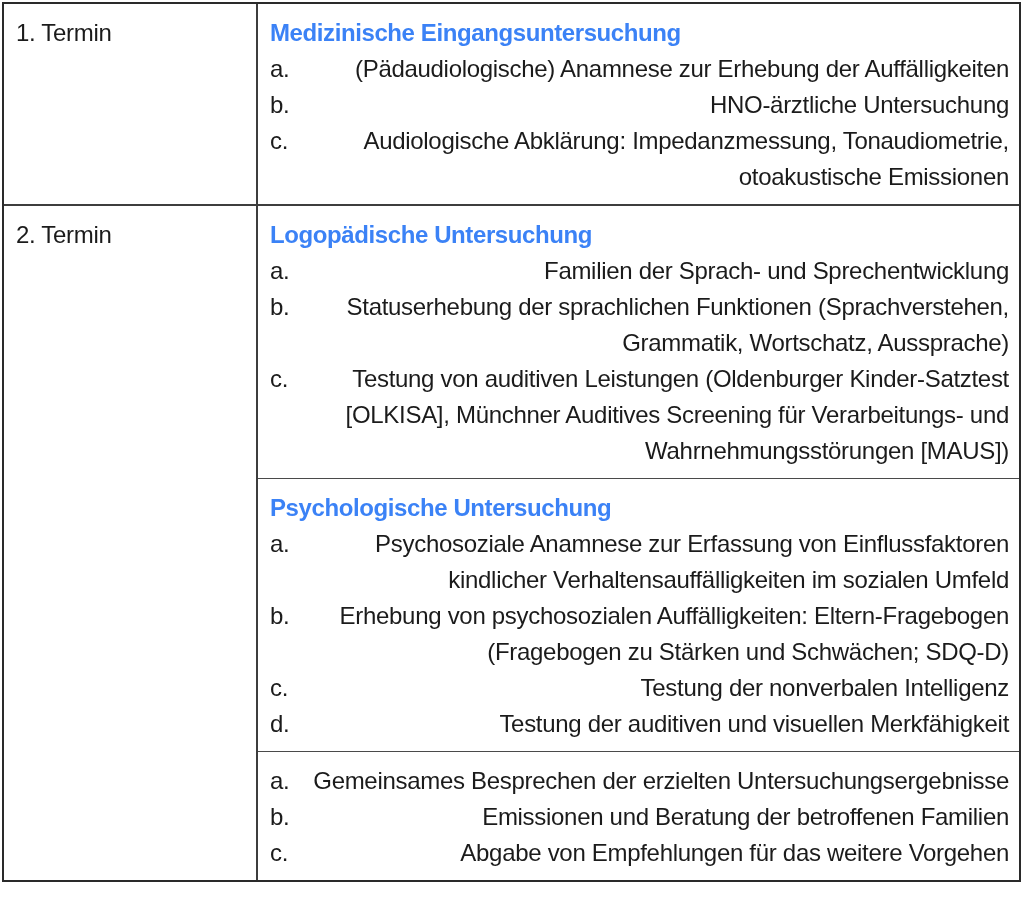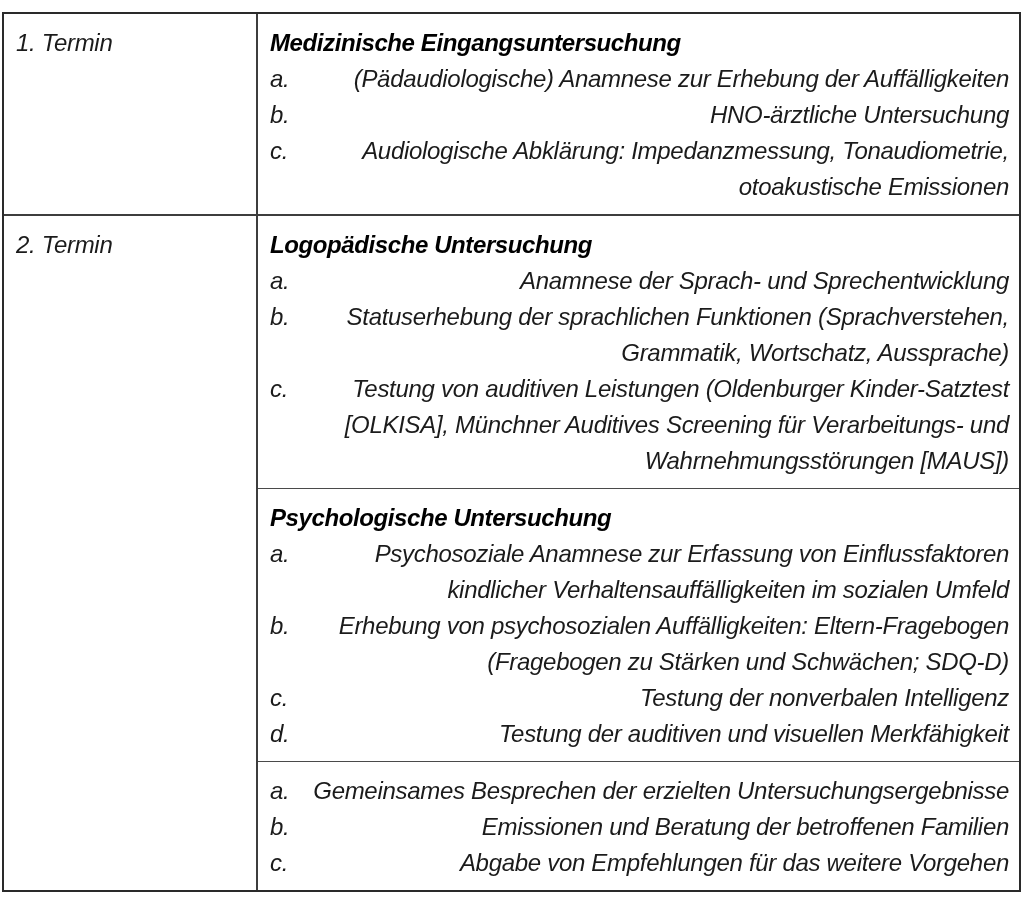--- a/index.html
+++ b/index.html
@@ -11,25 +11,24 @@
     position: relative;
     width: 1024px;
     height: 924px;
     background: #ffffff;
     font-family: "Liberation Sans", sans-serif;
     color: #1b1b1b;
   }
   .tbl {
     position: absolute;
     left: 2px;
-    top: 12px;
+    top: 2px;
     width: 1015px;
     border: 2.5px solid #2a2a2a;
     background: #ffffff;
-    font-style: italic;
   }
   .trow {
     display: flex;
     align-items: stretch;
   }
   .trow.divided {
     border-bottom: 2px solid #3d3d3d;
   }
   .term-cell {
     width: 240px;
@@ -49,21 +48,21 @@
   }
   .section + .section {
     border-top: 1.5px solid #4a4a4a;
     padding-left: 12px;
   }
   .section-title {
     font-weight: 700;
     font-size: 24px;
     line-height: 36px;
     letter-spacing: -0.4px;
-    color: #000000;
+    color: #3b82f6;
     white-space: pre-line;
   }
   .item {
     display: flex;
     align-items: flex-start;
   }
   .item-label {
     flex: 0 0 35px;
     font-size: 24px;
     line-height: 36px;
@@ -111,21 +110,21 @@
     <div class="trow">
       <div class="term-cell">
         <span>2. Termin</span>
       </div>
       <div class="content-cell">
 
         <div class="section">
           <div class="section-title">Logopädische Untersuchung</div>
           <div class="item">
             <span class="item-label">a.</span>
-            <span class="item-text">Anamnese der Sprach- und Sprechentwicklung</span>
+            <span class="item-text">Familien der Sprach- und Sprechentwicklung</span>
           </div>
           <div class="item">
             <span class="item-label">b.</span>
             <span class="item-text">Statuserhebung der sprachlichen Funktionen (Sprachverstehen,
 Grammatik, Wortschatz, Aussprache)</span>
           </div>
           <div class="item">
             <span class="item-label">c.</span>
             <span class="item-text">Testung von auditiven Leistungen (Oldenburger Kinder-Satztest
 [OLKISA], Münchner Auditives Screening für Verarbeitungs- und

